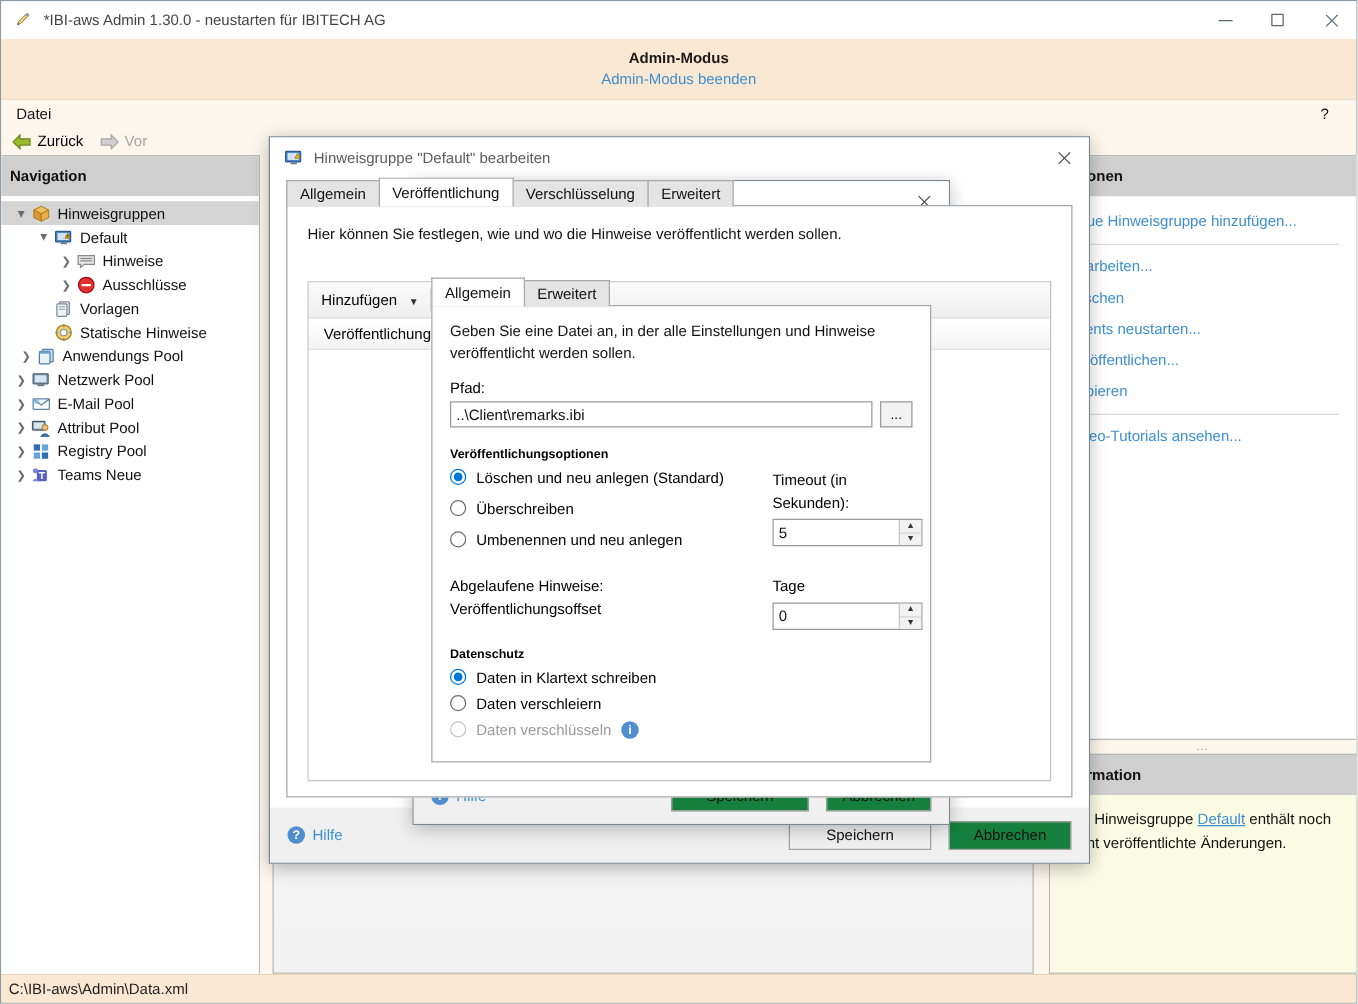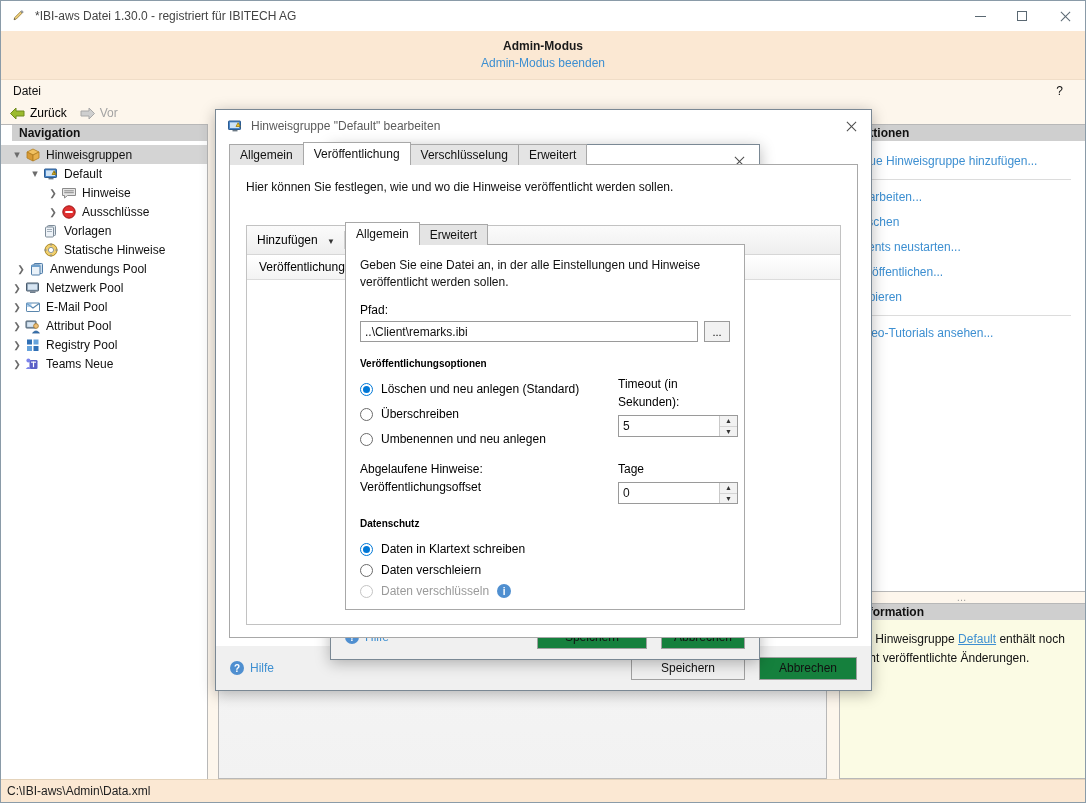--- a/index.html
+++ b/index.html
@@ -151,29 +151,28 @@
     border-left: none;
     border-bottom: none;
     box-sizing: border-box;
     display: flex;
     flex-direction: column;
     margin-left: 0px;
     flex: 0 0 auto;
   }
   .panel-header {
     background: #cfcfcf;
-    height: 16px;
+    height: 32px;
     display: flex;
     align-items: center;
     padding-left: 7px;
     font-weight: bold;
     font-size: 12px;
     color: #111;
     flex: 0 0 auto;
-    margin-left: 11px;
   }
   .tree { padding-top: 4px; font-size: 12px; background: #fff; flex: 1 1 auto; }
   .tree-row {
     height: 19px;
     display: flex;
     align-items: center;
     white-space: nowrap;
     cursor: default;
   }
   .tree-row.selected { background: #d4d4d4; }
@@ -432,21 +431,21 @@
   }
   .section-title {
     font-weight: bold; font-size: 10px;
     padding: 16px 14px 6px 14px;
   }
   .twocol { display: flex; padding: 0 14px; }
   .col-left { width: 258px; flex: 0 0 auto; }
   .col-right { flex: 1 1 auto; }
   .sub-label { font-size: 12px; line-height: 18px; margin-bottom: 4px; }
   .radio-row {
-    display: flex; align-items: flex-end;
+    display: flex; align-items: flex-start;
     height: 21px; font-size: 12px; cursor: pointer;
   }
   .radio-row.disabled { color: #9a9a9a; cursor: default; }
   .radio {
     width: 13px; height: 13px;
     border-radius: 50%;
     border: 1px solid #6b6b6b;
     background: #fff;
     margin-right: 8px;
     position: relative;
@@ -542,21 +541,21 @@
 <div class="app-window">
 
   <div class="titlebar">
     <span class="titlebar-icon">
       <svg class="pen-icon" viewBox="0 0 16 16" xmlns="http://www.w3.org/2000/svg">
         <path d="M2 13 L5 12 L13 4 L11 2 L3 10 Z" fill="#f2d27a" stroke="#8a7030" stroke-width="1"></path>
         <path d="M11 2 L13 4 L14.5 2.5 L12.5 0.8 Z" fill="#9fa6ac" stroke="#6b7277" stroke-width="0.7"></path>
         <path d="M2 13 L4.2 12.4 L2.6 10.8 Z" fill="#555"></path>
       </svg>
     </span>
-    <span class="titlebar-text">*IBI-aws Datei 1.30.0 - registriert für IBITECH AG</span>
+    <span class="titlebar-text">*IBI-aws Admin 1.30.0 - neustarten für IBITECH AG</span>
     <div class="win-controls">
       <div class="win-btn">
           <span class="glyph-min"></span>
         </div>
       <div class="win-btn">
           <span class="glyph-max"></span>
         </div>
       <div class="win-btn close">
           <span class="glyph-close"></span>
         </div>

